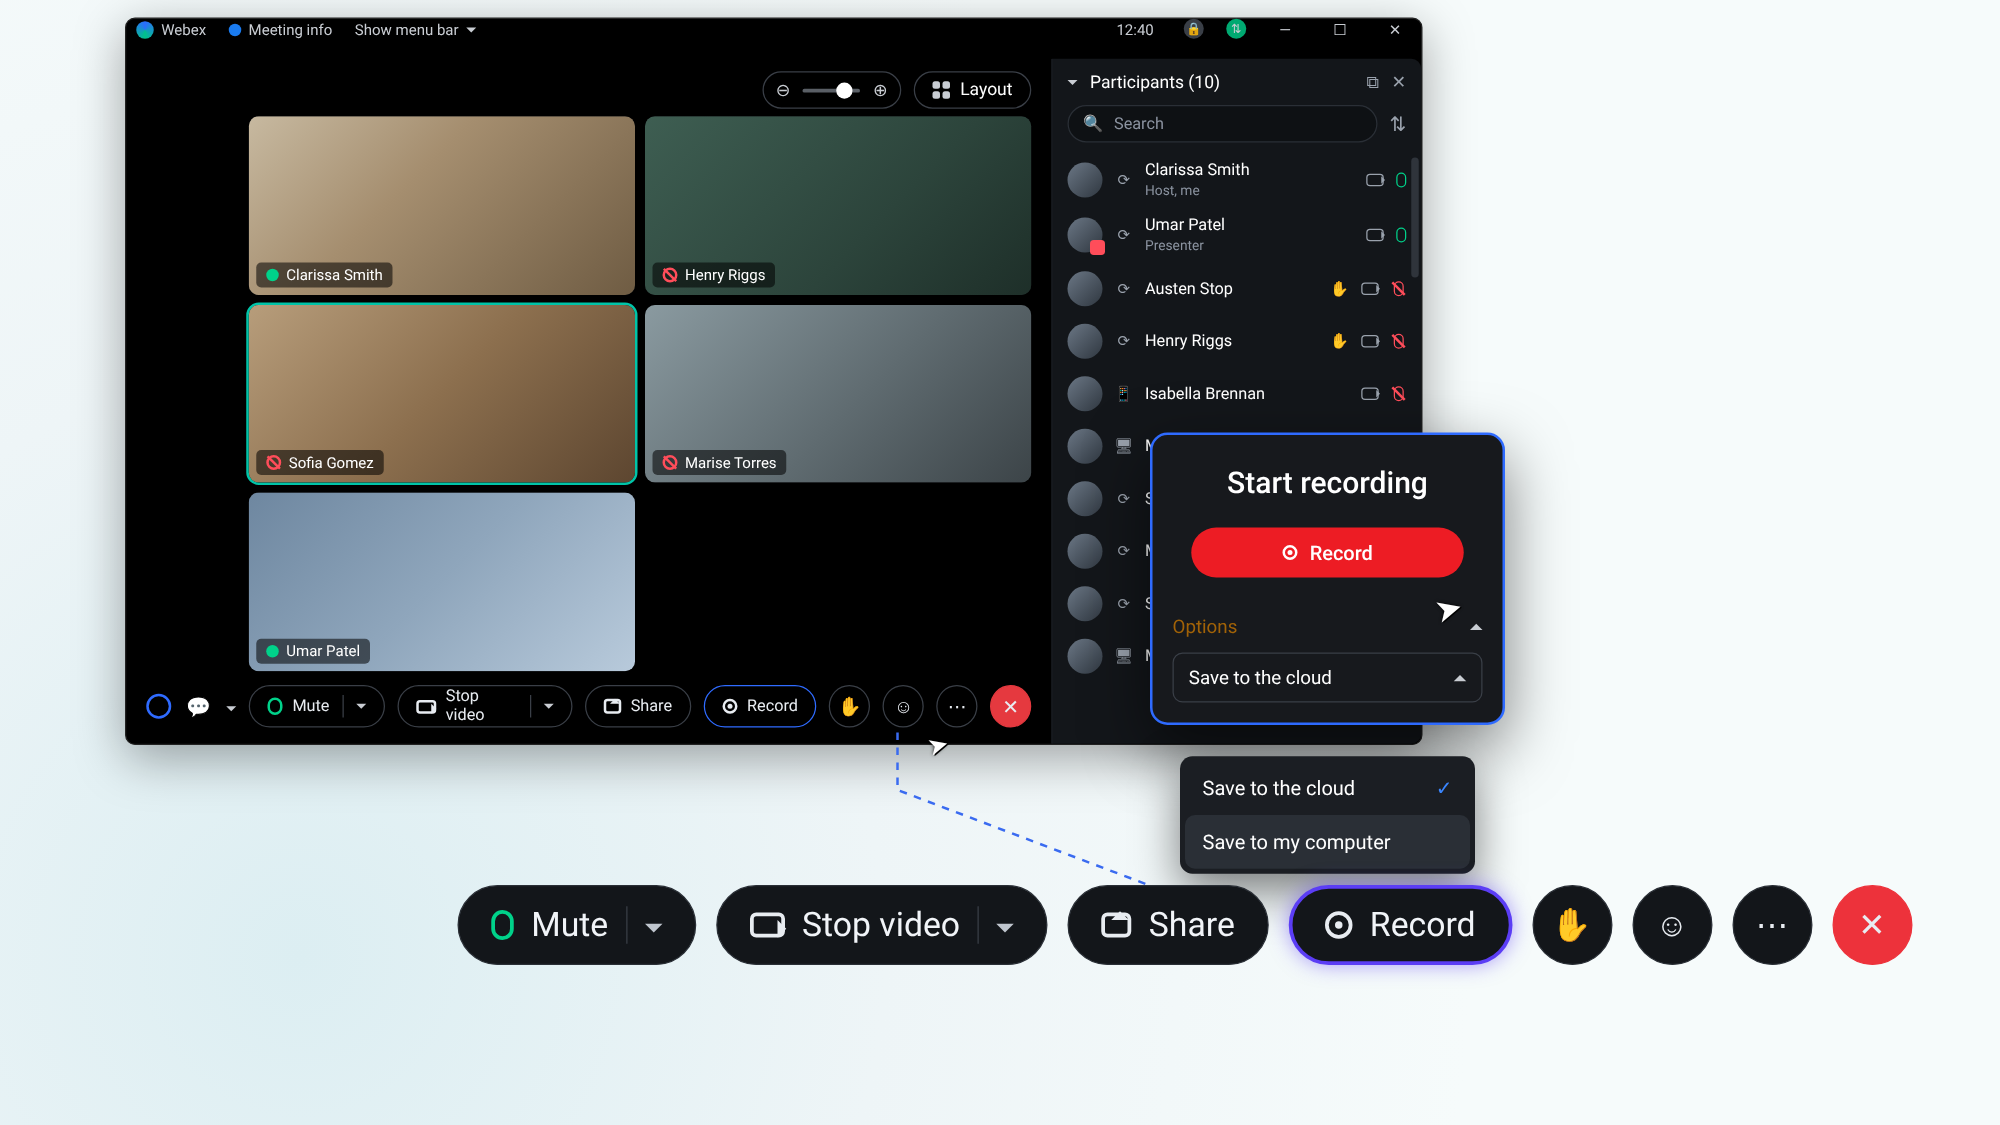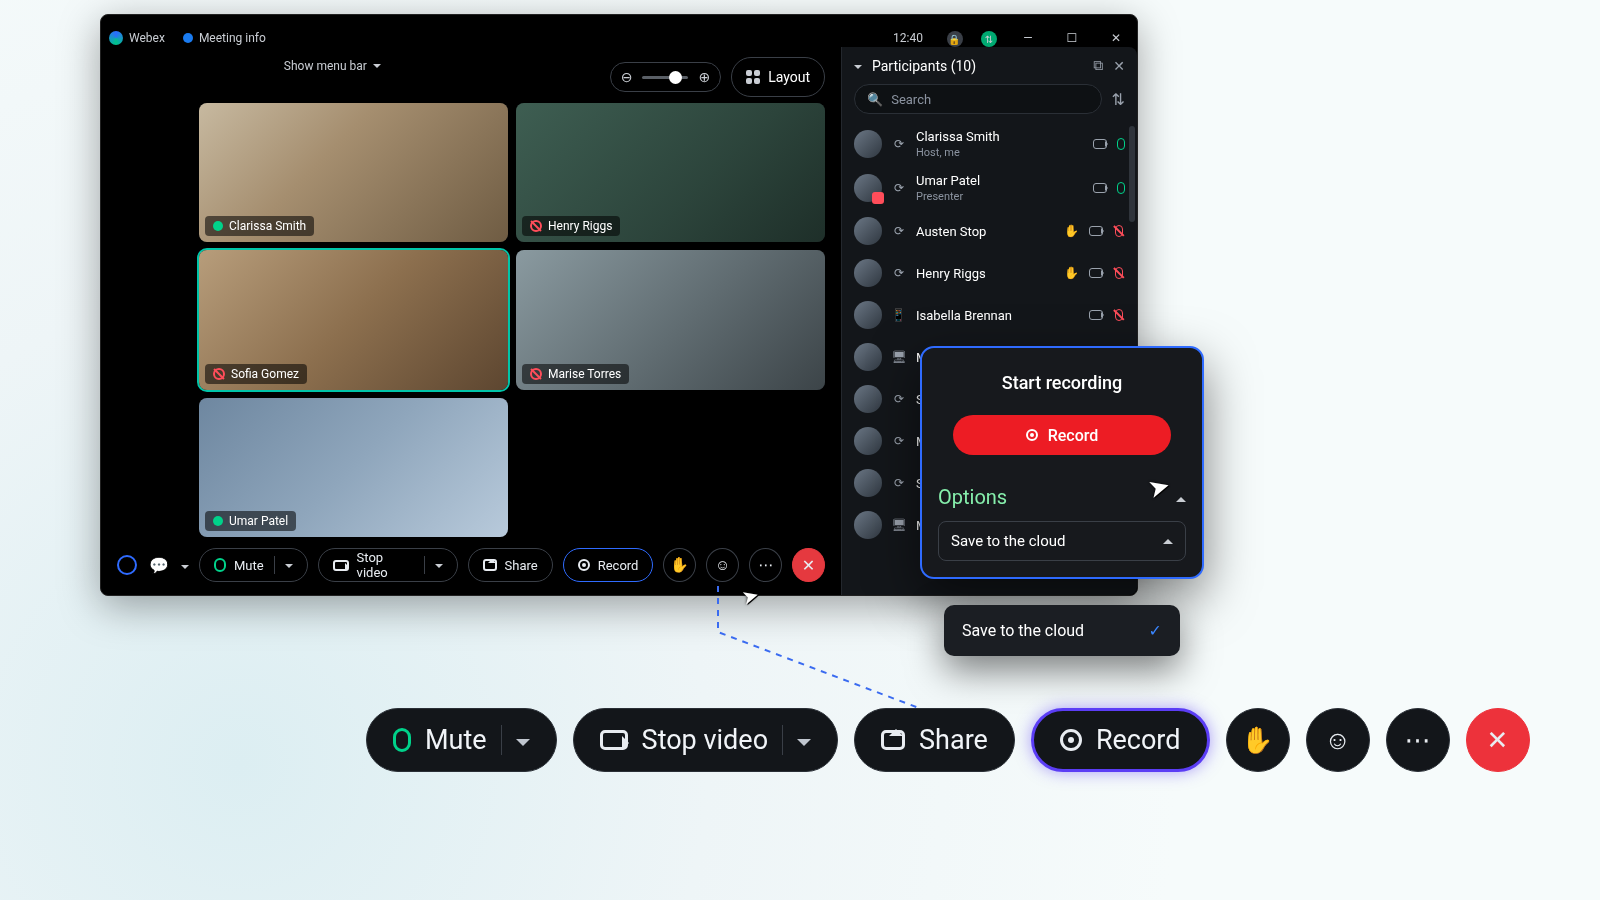--- a/index.html
+++ b/index.html
@@ -9,21 +9,21 @@
     position: relative; color: #fff;
   }
   .app-window {
     position: absolute; left: 100px; top: 14px; width: 1038px; height: 582px;
     background: #000; border-radius: 8px; border: 1px solid #222;
     box-shadow: 0 10px 40px rgba(0,0,0,.35);
     display: flex; flex-direction: column;
   }
   
   .titlebar {
-    height: 28px; display: flex; align-items: flex-start; padding: 16px 8px; gap: 18px;
+    height: 28px; display: flex; align-items: flex-end; padding: 16px 8px; gap: 18px;
     font-size: 12px; color: #c9cdd3;
   }
   .titlebar .brand { display:flex; align-items:center; gap:6px; }
   .titlebar .brand .logo { width:14px; height:14px; border-radius:50%;
     background: conic-gradient(#2b6cff, #00c389, #2b6cff); }
   .titlebar .mi { display:flex; align-items:center; gap:6px; }
   .titlebar .mi .dot { width:10px;height:10px;border-radius:50%;background:#1a7bf0;}
   .titlebar .menu { display:flex; align-items:center; gap:6px; cursor:default;margin-top:28px;}
   .titlebar .spacer { flex:1; }
   .titlebar .clock { margin-right:6px; }
@@ -37,21 +37,21 @@
   
   .stage-top { display:flex; justify-content:flex-end; align-items:center; gap:10px;
     padding:10px 16px 6px 16px;}
   .zoom {
     display:flex; align-items:center; gap:10px; border:1px solid #3a3f47;
     border-radius:20px; padding:4px 10px; height:30px;
   }
   .zoom .glass{font-size:14px;color:#c9cdd3;}
   .zoom .track{width:46px;height:3px;background:#5a5f66;border-radius:3px;position:relative;}
   .zoom .track::after{content:"";position:absolute;right:6px;top:-5px;width:13px;height:13px;background:#fff;border-radius:50%;}
-  .layout-btn{display:flex;align-items:center;gap:8px;border:1px solid #3a3f47;border-radius:20px;padding:4px 14px;height:40px;font-size:14px;}
+  .layout-btn{display:flex;align-items:center;gap:8px;border:1px solid #3a3f47;border-radius:20px;padding:4px 14px;height:30px;font-size:14px;}
   .grid-ic{width:14px;height:14px;display:grid;grid-template-columns:1fr 1fr;grid-template-rows:1fr 1fr;gap:2px;}
   .grid-ic span{background:#c9cdd3;border-radius:2px;}
   
   .video-grid{flex:1;display:grid;grid-template-columns:1fr 1fr;grid-template-rows:1fr 1fr 1fr;gap:8px;padding:0 16px 8px 98px;}
   .tile{position:relative;border-radius:8px;overflow:hidden;background:#1a1d21;}
   .tile.active{outline:2px solid #00c4a8;outline-offset:0;}
   .tile .phold{position:absolute;inset:0;}
   .t0 .phold{background:linear-gradient(135deg,#c7b9a0 0%,#a58e6f 40%,#6f5c43 100%);}
   .t1 .phold{background:linear-gradient(135deg,#3e5e52 0%,#2c443b 60%,#1e2f29 100%);}
   .t2 .phold{background:linear-gradient(135deg,#3f5a44 0%,#2e4132 60%,#1e2a21 100%);}
@@ -108,26 +108,26 @@
   .pi.micr{width:12px;height:12px;position:relative;}
   .pi.micr::before{content:"";position:absolute;left:2px;top:0;width:6px;height:10px;border:1.5px solid #ff4d5a;border-radius:5px;}
   .pi.micr::after{content:"";position:absolute;left:-1px;top:5px;width:14px;height:1.5px;background:#ff4d5a;transform:rotate(45deg);}
   .pi.hand{font-size:12px;}
   .muteall{padding:10px 14px;font-size:13px;color:#c9cdd3;}
   
   .popover{
     position:absolute;left:920px;top:346px;width:284px;background:#17191d;border:2px solid #2f6bff;border-radius:14px;
     box-shadow:0 18px 50px rgba(0,0,0,.5);padding:18px 16px 16px 16px;
   }
-  .pop-title{text-align:center;font-size:18px;font-weight:500;margin:6px 0 22px;}
+  .pop-title{text-align:center;font-size:24px;font-weight:500;margin:6px 0 22px;}
   .rec-btn{background:#ed1c24;color:#fff;border:none;width:218px;height:40px;border-radius:22px;margin:0 auto 30px auto;
     display:flex;align-items:center;justify-content:center;gap:10px;font-size:16px;font-weight:500;}
   .rec-btn .ic-rec{border-color:#fff;}
   .rec-btn .ic-rec::after{background:#fff;}
-  .opt-row{display:flex;align-items:center;justify-content:space-between;font-size:20px;color:#86efac;margin-bottom:12px;}
+  .opt-row{display:flex;align-items:center;justify-content:space-between;font-size:15px;color:#a16207;margin-bottom:12px;}
   .save-sel{display:flex;align-items:center;justify-content:space-between;border:1px solid #3a3f47;border-radius:8px;
     height:40px;padding:0 12px;font-size:15px;}
   .chev-up::after{content:"";display:inline-block;border:5px solid transparent;border-bottom-color:#c9cdd3;transform:translateY(-2px);}
   
   .save-dd{
     position:absolute;left:944px;top:605px;width:236px;background:#1b1e23;border-radius:10px;overflow:hidden;
     box-shadow:0 14px 36px rgba(0,0,0,.5);padding:4px;
   }
   .dd-item{display:flex;align-items:center;justify-content:space-between;padding:12px 14px;border-radius:8px;font-size:16px;}
   .dd-item.hover{background:#2a2f36;}
@@ -427,20 +427,23 @@
     <span>Save to the cloud</span>
     <span class="chev-up"></span>
   </div>
 </div>
 
 <div class="save-dd">
   <div class="dd-item">
     <span>Save to the cloud</span>
     <span class="check">✓</span>
   </div>
+  <div class="dd-item hover">
+    <span>Save to my computer</span>
+  </div>
 </div>
 
 <div class="big-bar">
   <div class="bpill">
     <span class="big-ic">
         <span class="big-mic"></span>
       </span>
     <span>Mute</span>
     <span class="vline"></span>
       <span class="bchev"></span>

